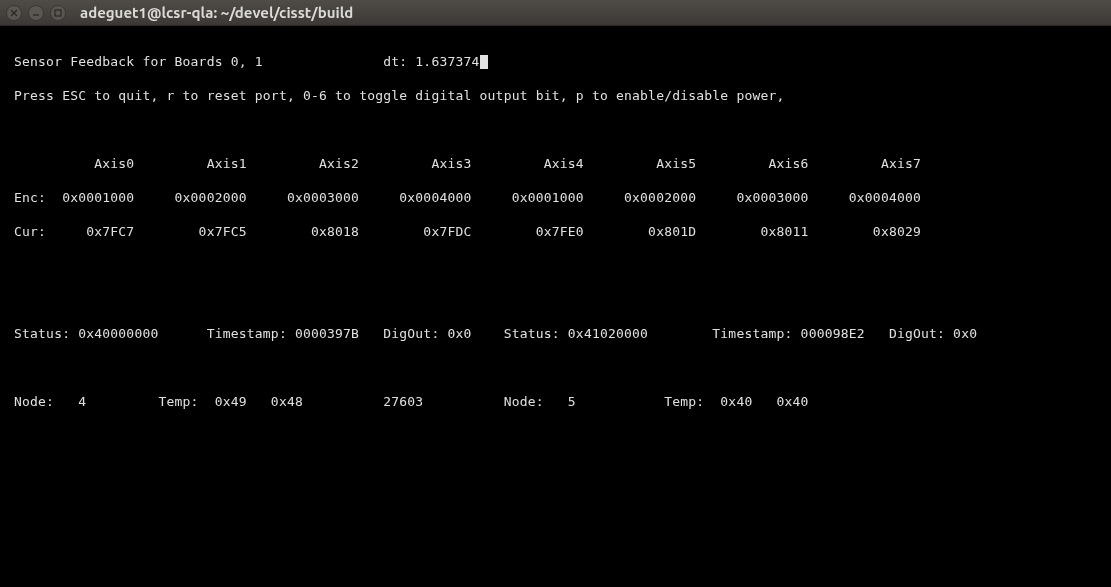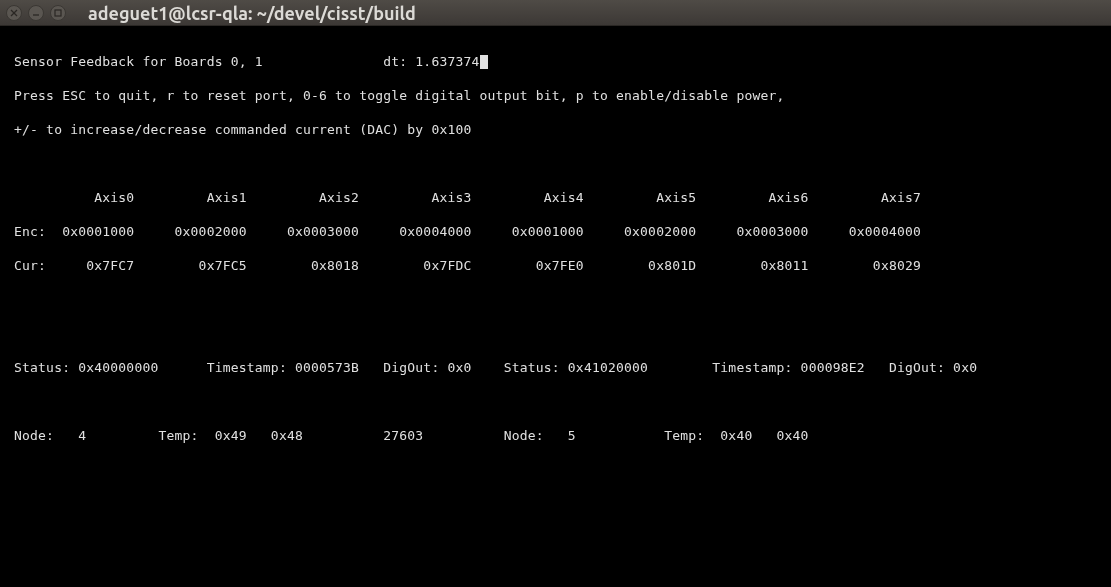--- a/index.html
+++ b/index.html
@@ -31,24 +31,24 @@
       align-items: center;
       justify-content: center;
       font-size: 10px;
       color: #2a2724;
       cursor: pointer;
       font-family: sans-serif;
       line-height: 1;
     }
     .win-btn svg { width: 8px; height: 8px; }
     .titlebar-title {
-      margin-left: 16px;
+      margin-left: 8px;
       color: #dcdad6;
       font-family: 'Ubuntu', sans-serif;
-      font-size: 18px;
+      font-size: 15px;
       font-weight: bold;
     }
     .terminal {
       padding: 10px 14px 0 14px;
       background: #000;
       color: #e0e0e0;
       line-height: 17px;
       white-space: pre;
       letter-spacing: 0.2px;
     }
@@ -81,28 +81,27 @@
     <svg viewBox="0 0 8 8">
         <rect x="1" y="1" width="6" height="6" fill="none" stroke="#2a2724" stroke-width="1.2"></rect>
       </svg>
   </div>
   <span class="titlebar-title">adeguet1@lcsr-qla: ~/devel/cisst/build</span>
 </div>
 
 <div class="terminal">
 <div class="block"><span>Sensor Feedback for Boards 0, 1               dt: 1.637374</span><span class="cursor"></span></div>
 <div class="block">Press ESC to quit, r to reset port, 0-6 to toggle digital output bit, p to enable/disable power,</div>
-<div class="block">+/- to increase/decrease commanded current (DAC) by 0x100</div>
 <div class="block">&nbsp;</div>
 <div class="block">          Axis0         Axis1         Axis2         Axis3         Axis4         Axis5         Axis6         Axis7</div>
 <div class="block">Enc:  0x0001000     0x0002000     0x0003000     0x0004000     0x0001000     0x0002000     0x0003000     0x0004000</div>
 <div class="block">Cur:     0x7FC7        0x7FC5        0x8018        0x7FDC        0x7FE0        0x801D        0x8011        0x8029</div>
 <div class="block">&nbsp;</div>
 <div class="block">&nbsp;</div>
-<div class="block">Status: 0x40000000      Timestamp: 0000573B   DigOut: 0x0    Status: 0x41020000        Timestamp: 000098E2   DigOut: 0x0</div>
+<div class="block">Status: 0x40000000      Timestamp: 0000397B   DigOut: 0x0    Status: 0x41020000        Timestamp: 000098E2   DigOut: 0x0</div>
 <div class="block">&nbsp;</div>
 <div class="block">Node:   4         Temp:  0x49   0x48          27603          Node:   5           Temp:  0x40   0x40</div>
 
 
 
 
 
 
 
 

